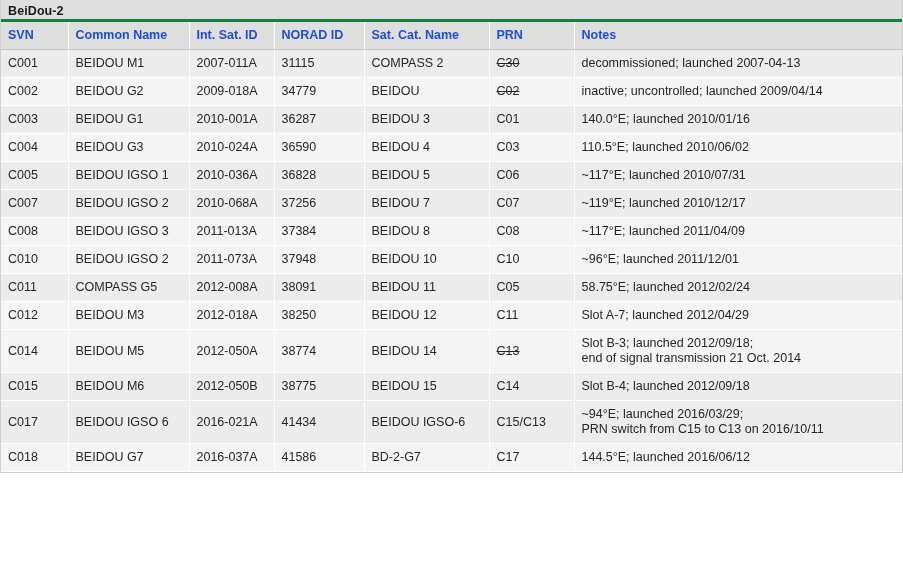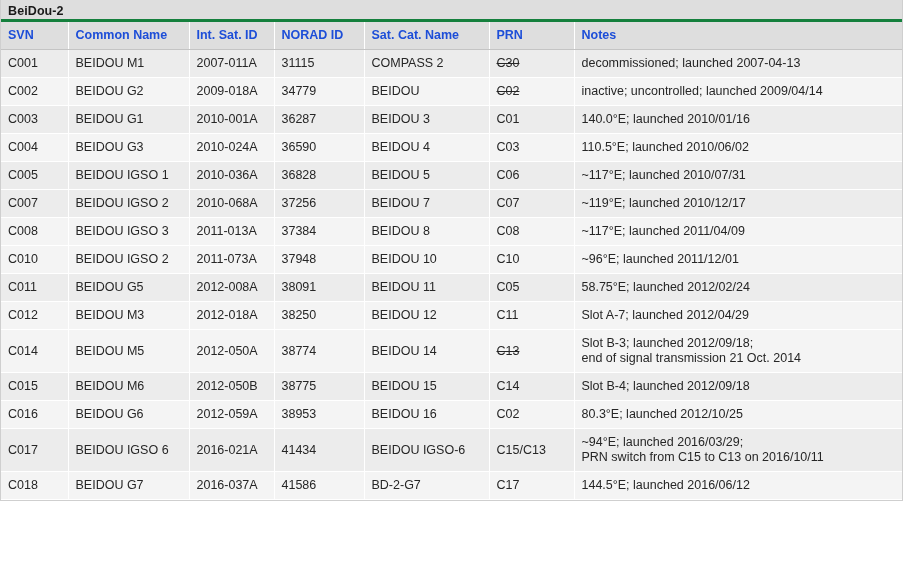--- a/index.html
+++ b/index.html
@@ -199,21 +199,21 @@
           <td>2011-073A</td>
           <td>37948</td>
           <td>BEIDOU 10</td>
           <td><span>C10</span></td>
           <td>
             <span class="note-line">~96°E; launched 2011/12/01</span>
           </td>
         </tr>
         <tr class="odd">
           <td>C011</td>
-          <td>BEIDOU G5</td>
+          <td>COMPASS G5</td>
           <td>2012-008A</td>
           <td>38091</td>
           <td>BEIDOU 11</td>
           <td><span>C05</span></td>
           <td>
             <span class="note-line">58.75°E; launched 2012/02/24</span>
           </td>
         </tr>
         <tr class="even">
           <td>C012</td>
@@ -242,31 +242,20 @@
           <td>C015</td>
           <td>BEIDOU M6</td>
           <td>2012-050B</td>
           <td>38775</td>
           <td>BEIDOU 15</td>
           <td><span>C14</span></td>
           <td>
             <span class="note-line">Slot B-4; launched 2012/09/18</span>
           </td>
         </tr>
-        <tr class="even">
-          <td>C016</td>
-          <td>BEIDOU G6</td>
-          <td>2012-059A</td>
-          <td>38953</td>
-          <td>BEIDOU 16</td>
-          <td><span>C02</span></td>
-          <td>
-            <span class="note-line">80.3°E; launched 2012/10/25</span>
-          </td>
-        </tr>
         <tr class="odd">
           <td>C017</td>
           <td>BEIDOU IGSO 6</td>
           <td>2016-021A</td>
           <td>41434</td>
           <td>BEIDOU IGSO-6</td>
           <td><span>C15/C13</span></td>
           <td>
             <span class="note-line">~94°E; launched 2016/03/29;</span>
             <span class="note-line">PRN switch from C15 to C13 on 2016/10/11</span>

